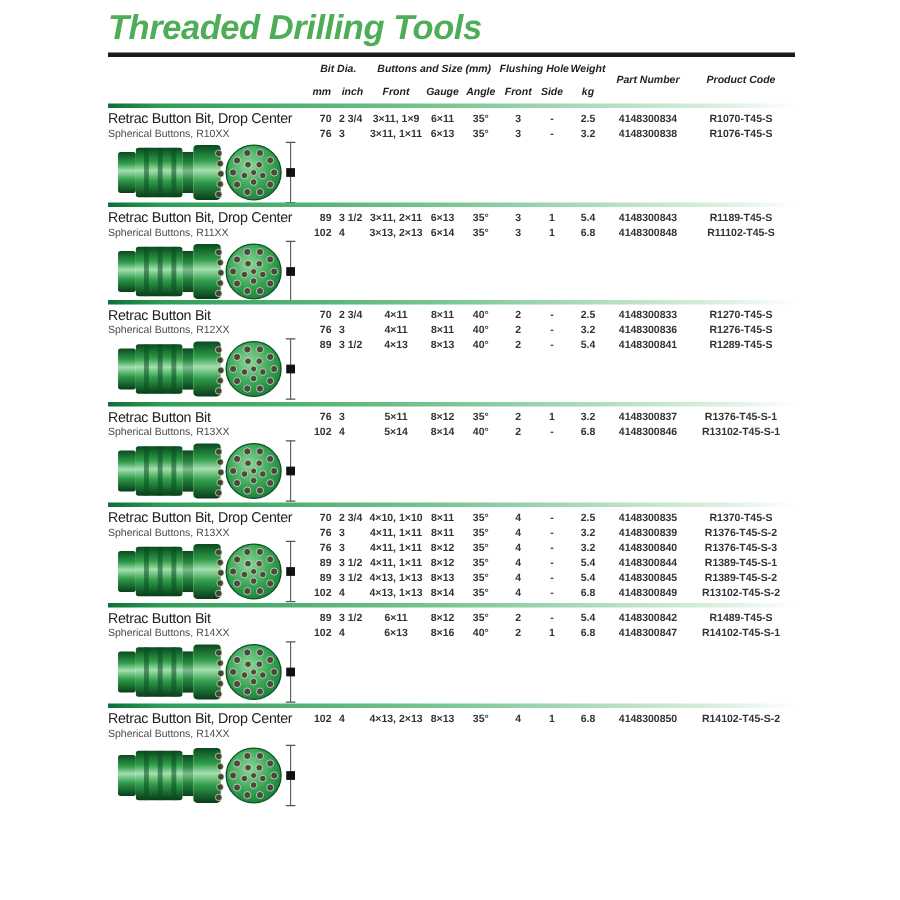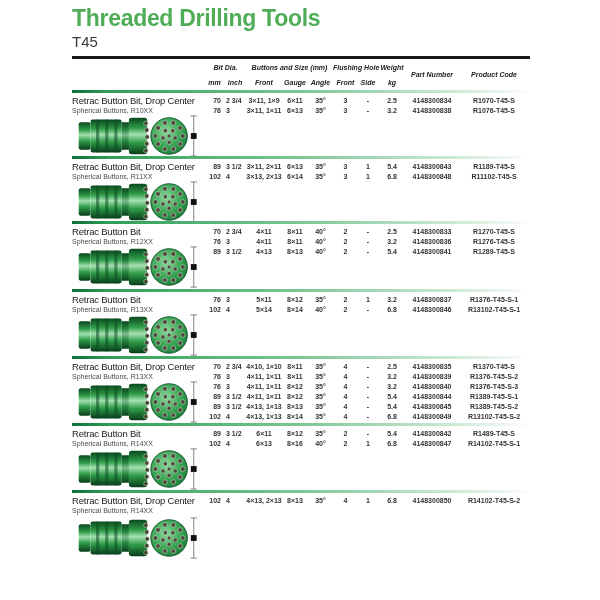--- a/index.html
+++ b/index.html
@@ -1,20 +1,20 @@
 <!DOCTYPE html>
 <html style="--title-green: #4fad58; --rule-black: #1a1a1a; --separator-green: #0d6f3a; --bit-green: #2f9c49;"><head>
 <meta charset="utf-8">
 <style>
   html,body{margin:0;padding:0;background:#fff;}
   body{width:600px;height:600px;font-family:"Liberation Sans",sans-serif;overflow:hidden;}
   .page{margin-left:72px;width:458px;padding-top:5px;}
 
   .title{margin:0;font-size:23px;font-weight:700;letter-spacing:-0.3px;
-         color:var(--title-green,#4fad58);line-height:26px;}
+         color:var(--title-green,#4fad58);line-height:26px;font-style:italic;}
   .t45{font-size:15px;color:#3a3a3a;line-height:20px;margin-top:1px;}
 
   .black-rule{height:3px;background:var(--rule-black,#1a1a1a);margin-top:4px;}
 
   .thead{display:grid;
     grid-template-columns:133px 19px 22px 36px 26px 25px 25px 20px 28px 52px 72px;
     grid-template-rows:15px 14px;align-items:center;margin-top:1px;
     font-style:italic;font-weight:700;font-size:7px;color:#222;}
   .thead div{text-align:center;white-space:nowrap;line-height:1;}
   .h-bitdia{grid-column:2/4;grid-row:1;}
@@ -112,21 +112,20 @@
         <line x1="123.5" y1="45" x2="130.5" y2="45" stroke="#555" stroke-width="0.8"></line>
         <rect x="123.8" y="19.8" width="6.4" height="6.4" fill="#111"></rect>
       </g>
     </symbol>
   </defs>
 </svg>
 
 <div class="page">
 
   <h1 class="title">Threaded Drilling Tools</h1>
-  <div class="t45">T45</div>
 
   <div class="black-rule"></div>
 
   <div class="thead">
     <div class="h-bitdia">Bit Dia.</div>
     <div class="h-mm">mm</div>
     <div class="h-inch">inch</div>
     <div class="h-buttons">Buttons and Size (mm)</div>
     <div class="h-front">Front</div>
     <div class="h-gauge">Gauge</div>

